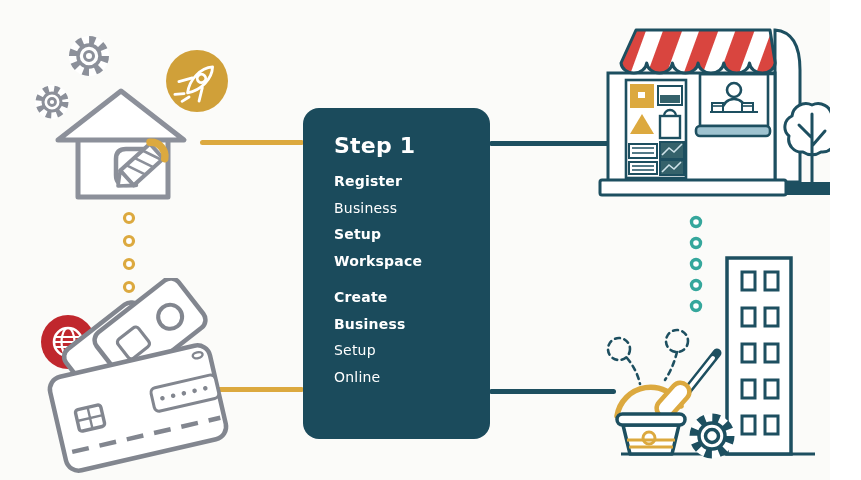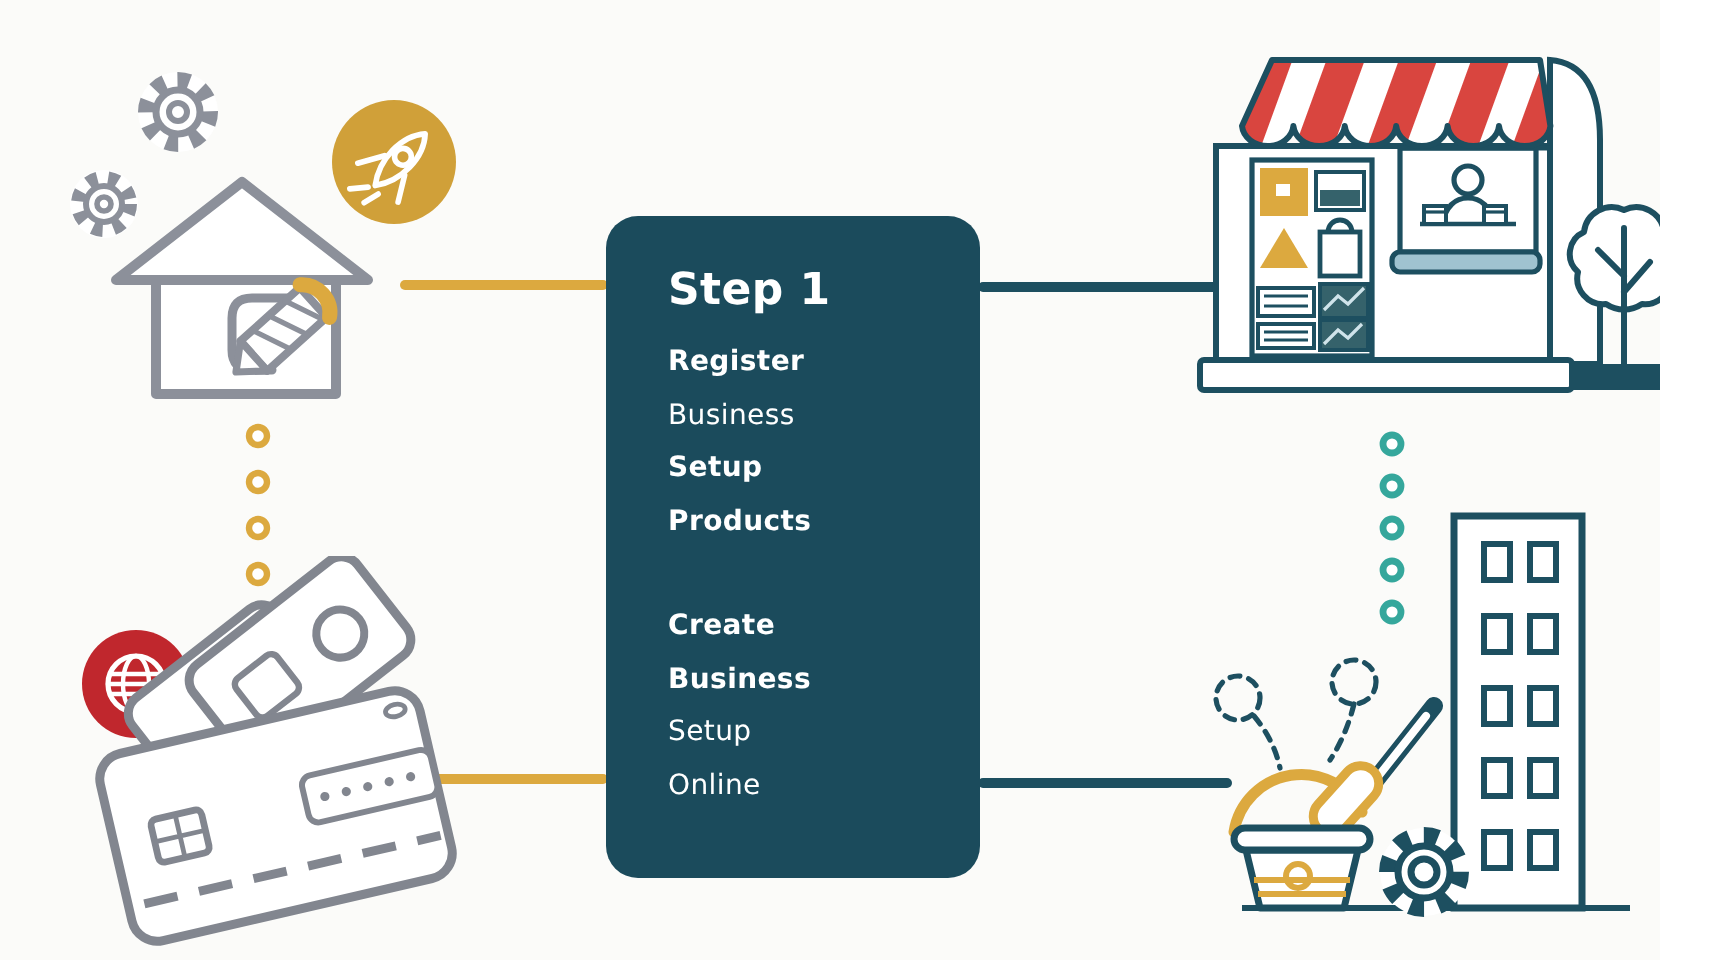--- a/index.html
+++ b/index.html
@@ -18,21 +18,21 @@
   .conn-teal-bottom{left:489px;top:389px;width:127px;}
   .step-card{
     position:absolute;left:303px;top:108px;width:187px;height:331px;
     background:#1B4B5C;border-radius:16px;box-sizing:border-box;
     padding:24px 14px 0 31px;color:#ffffff;
   }
   .step-title{font-size:22px;font-weight:700;line-height:27px;margin-bottom:9px;letter-spacing:.2px;}
   .card-line{font-size:14px;line-height:26.5px;letter-spacing:.2px;}
   .card-line.bold{font-weight:700;}
   .card-line.regular{font-weight:400;color:#ffffff;}
-  .card-line.gap{margin-top:26px;}
+  .card-line.gap{margin-top:10px;}
 </style>
 </head>
 <body>
 
 <div class="stage">
 
   <div class="conn gold conn-gold-top"></div>
   <div class="conn teal conn-teal-top"></div>
   <div class="conn gold conn-gold-bottom"></div>
   <div class="conn teal conn-teal-bottom"></div>
@@ -232,20 +232,20 @@
       <circle cx="119" cy="188" r="13" fill="#fff" stroke-width="3.5"></circle>
       <circle cx="119" cy="188" r="6.5" fill="#fff" stroke-width="3.5"></circle>
     </g>
   </svg>
 
   <div class="step-card">
     <div class="step-title">Step 1</div>
     <div class="card-line bold">Register</div>
     <div class="card-line regular">Business</div>
     <div class="card-line bold">Setup</div>
-    <div class="card-line bold">Products</div>
+    <div class="card-line bold">Workspace</div>
     <div class="card-line bold gap">Create</div>
     <div class="card-line bold">Business</div>
     <div class="card-line regular">Setup</div>
     <div class="card-line regular">Online</div>
   </div>
 
 </div>
 
 </body></html>

